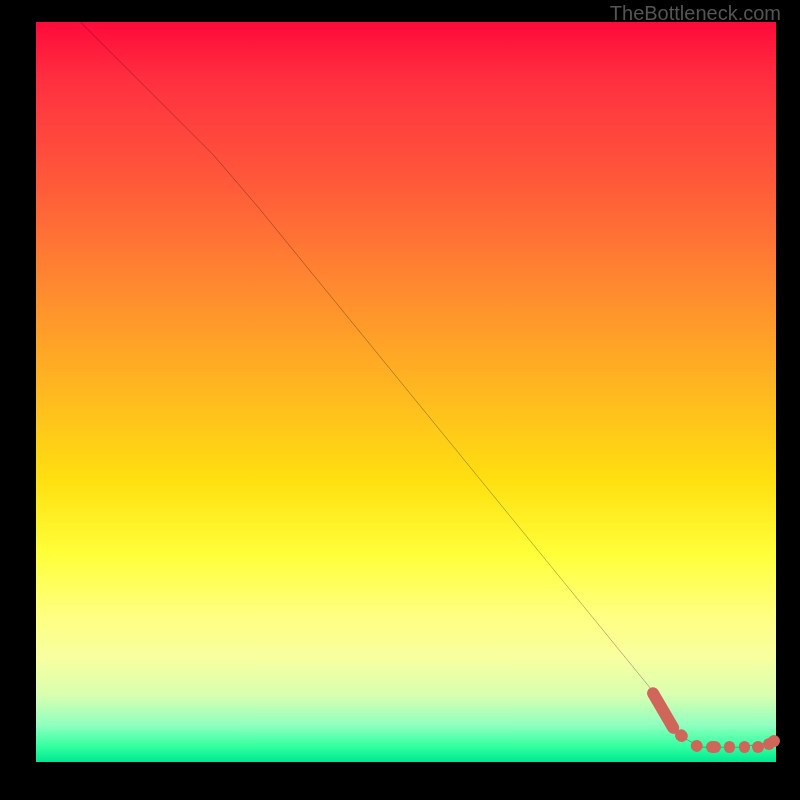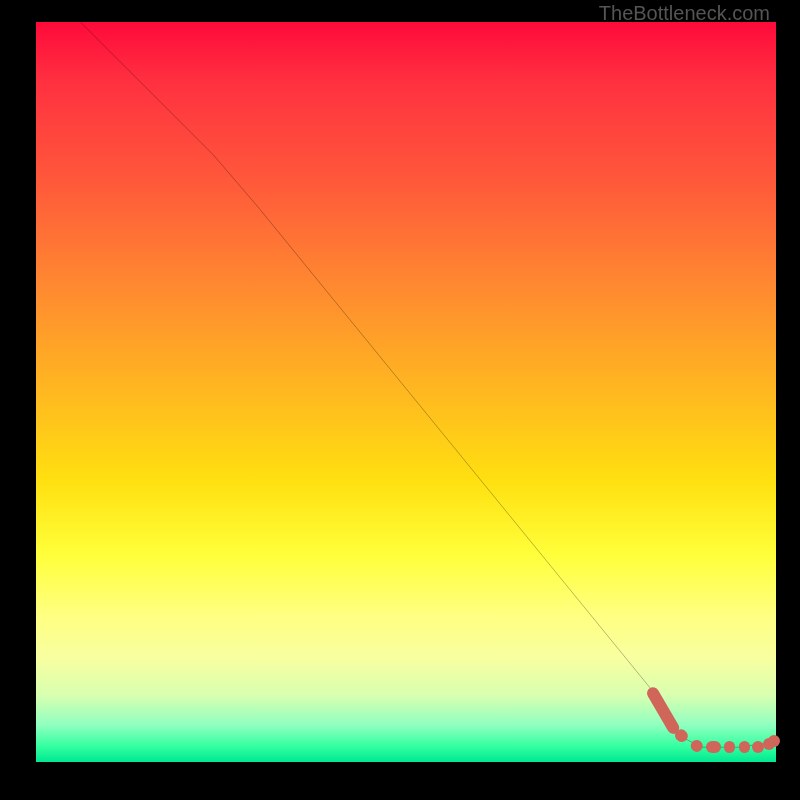--- a/index.html
+++ b/index.html
@@ -6,21 +6,21 @@
   body {
     width: 800px;
     height: 800px;
     background: #000;
     font-family: Arial, Helvetica, sans-serif;
     position: relative;
   }
   .attribution {
     position: absolute;
     top: 2px;
-    right: 30px;
+    right: 19px;
     color: #555;
     font-size: 20px;
     font-weight: 500;
     z-index: 10;
   }
   .plot-area {
     position: absolute;
     left: 36px;
     top: 22px;
     width: 742px;

